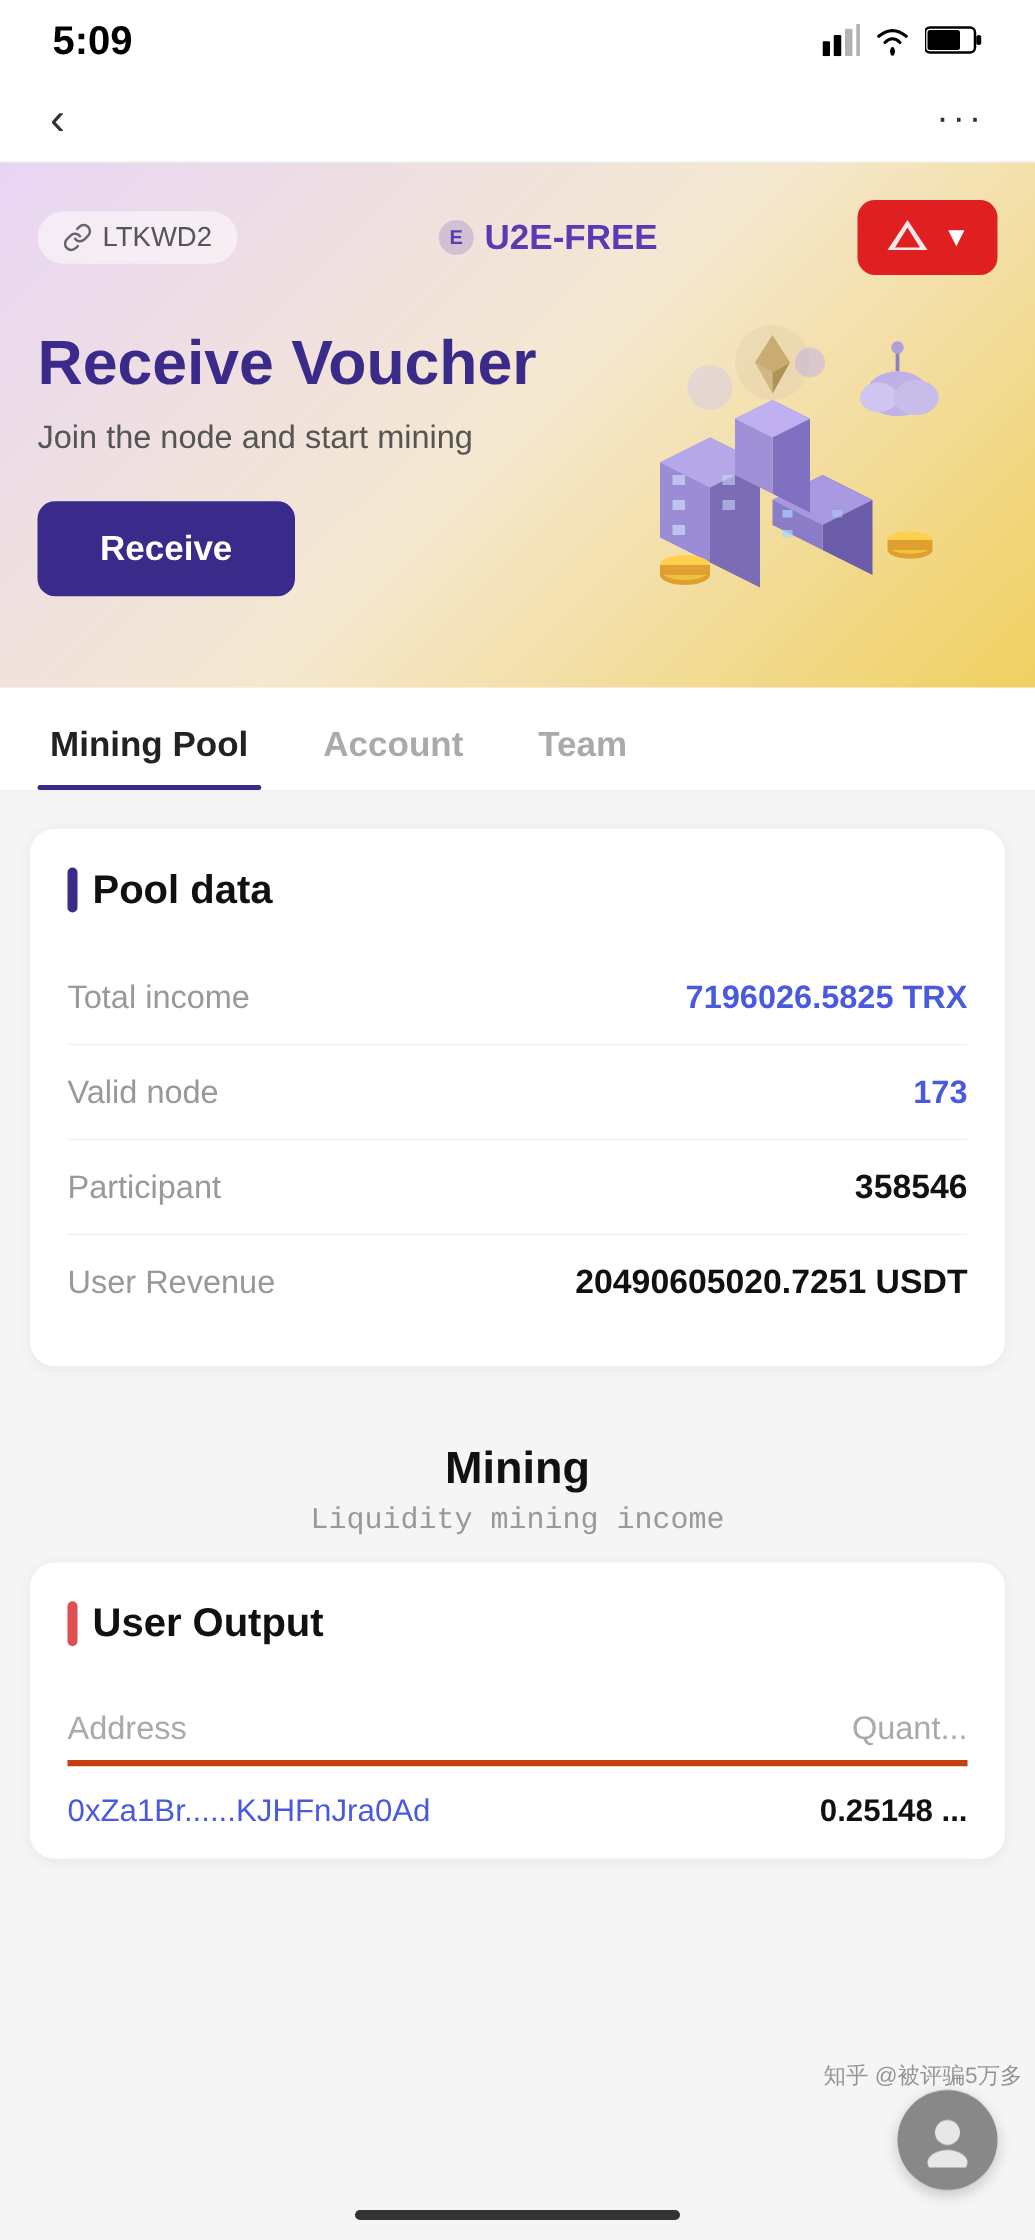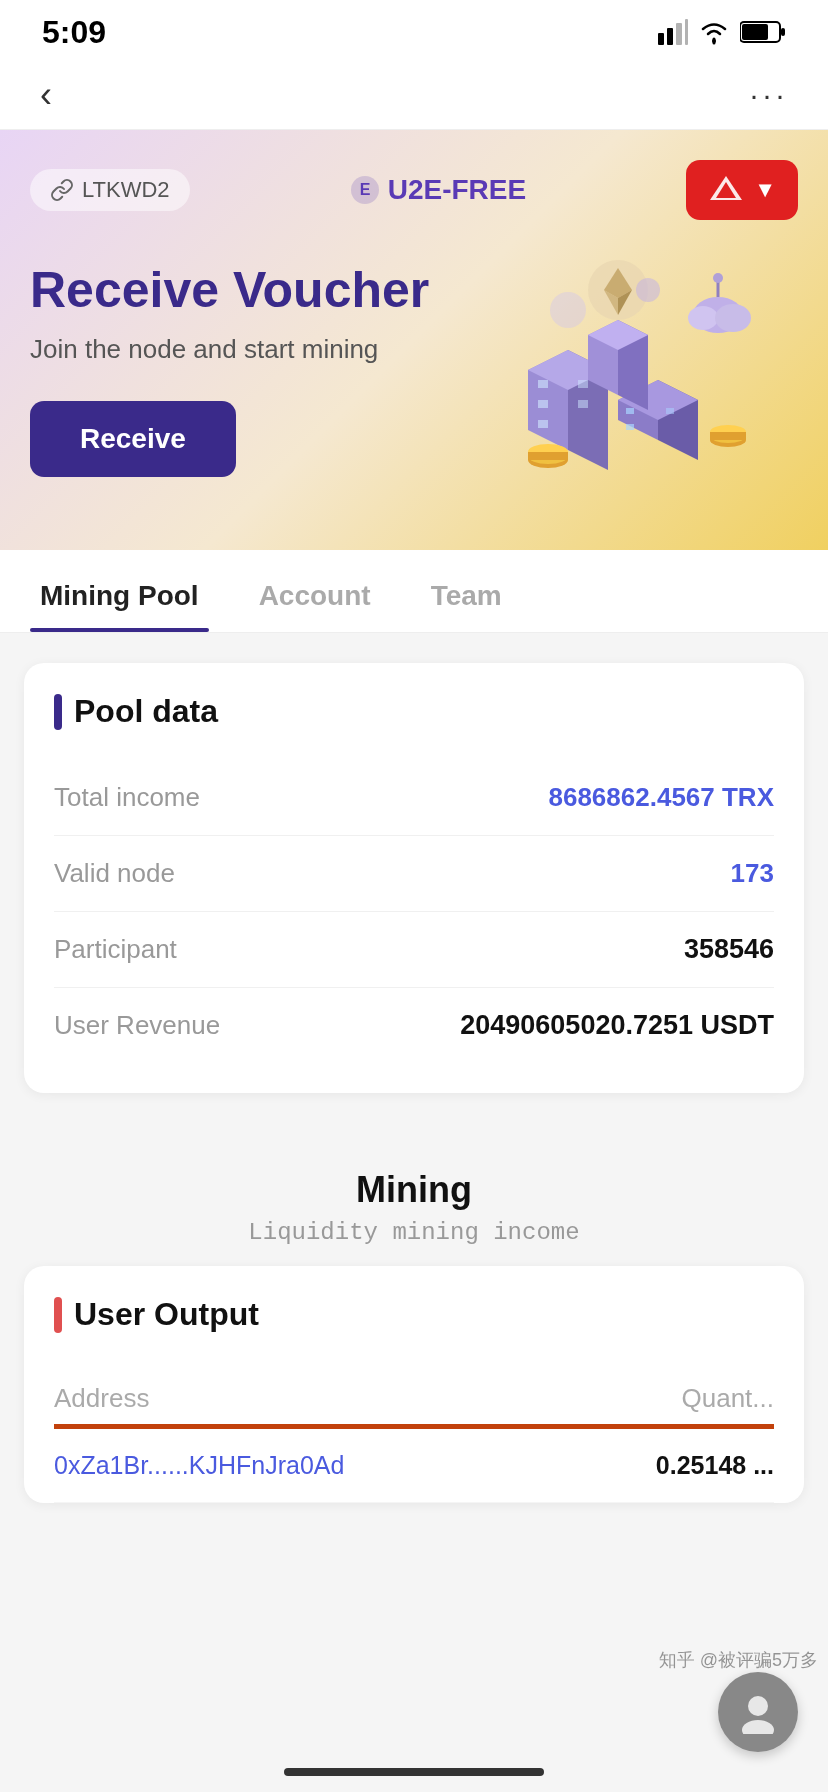--- a/index.html
+++ b/index.html
@@ -171,21 +171,21 @@
 
     
     .content-area {
       padding: 30px 24px;
     }
     .pool-card {
       background: #fff;
       border-radius: 20px;
       padding: 30px 30px;
       box-shadow: 0 2px 12px rgba(0,0,0,0.06);
-      margin-bottom: 46px;
+      margin-bottom: 30px;
     }
     .card-title {
       font-size: 32px;
       font-weight: 800;
       color: #111;
       margin-bottom: 30px;
       display: flex;
       align-items: center;
       gap: 12px;
     }
@@ -466,21 +466,21 @@
 <div class="content-area">
 
   <div class="pool-card">
     <div class="card-title">
       <div class="card-title-bar"></div>
       <span>Pool data</span>
     </div>
 
     <div class="data-row">
       <span class="data-label">Total income</span>
-      <span class="data-value blue">8686862.4567 TRX</span>
+      <span class="data-value blue">7196026.5825 TRX</span>
     </div>
 
     <div class="data-row">
       <span class="data-label">Valid node</span>
       <span class="data-value blue">173</span>
     </div>
 
     <div class="data-row">
       <span class="data-label">Participant</span>
       <span class="data-value bold-black">358546</span>

